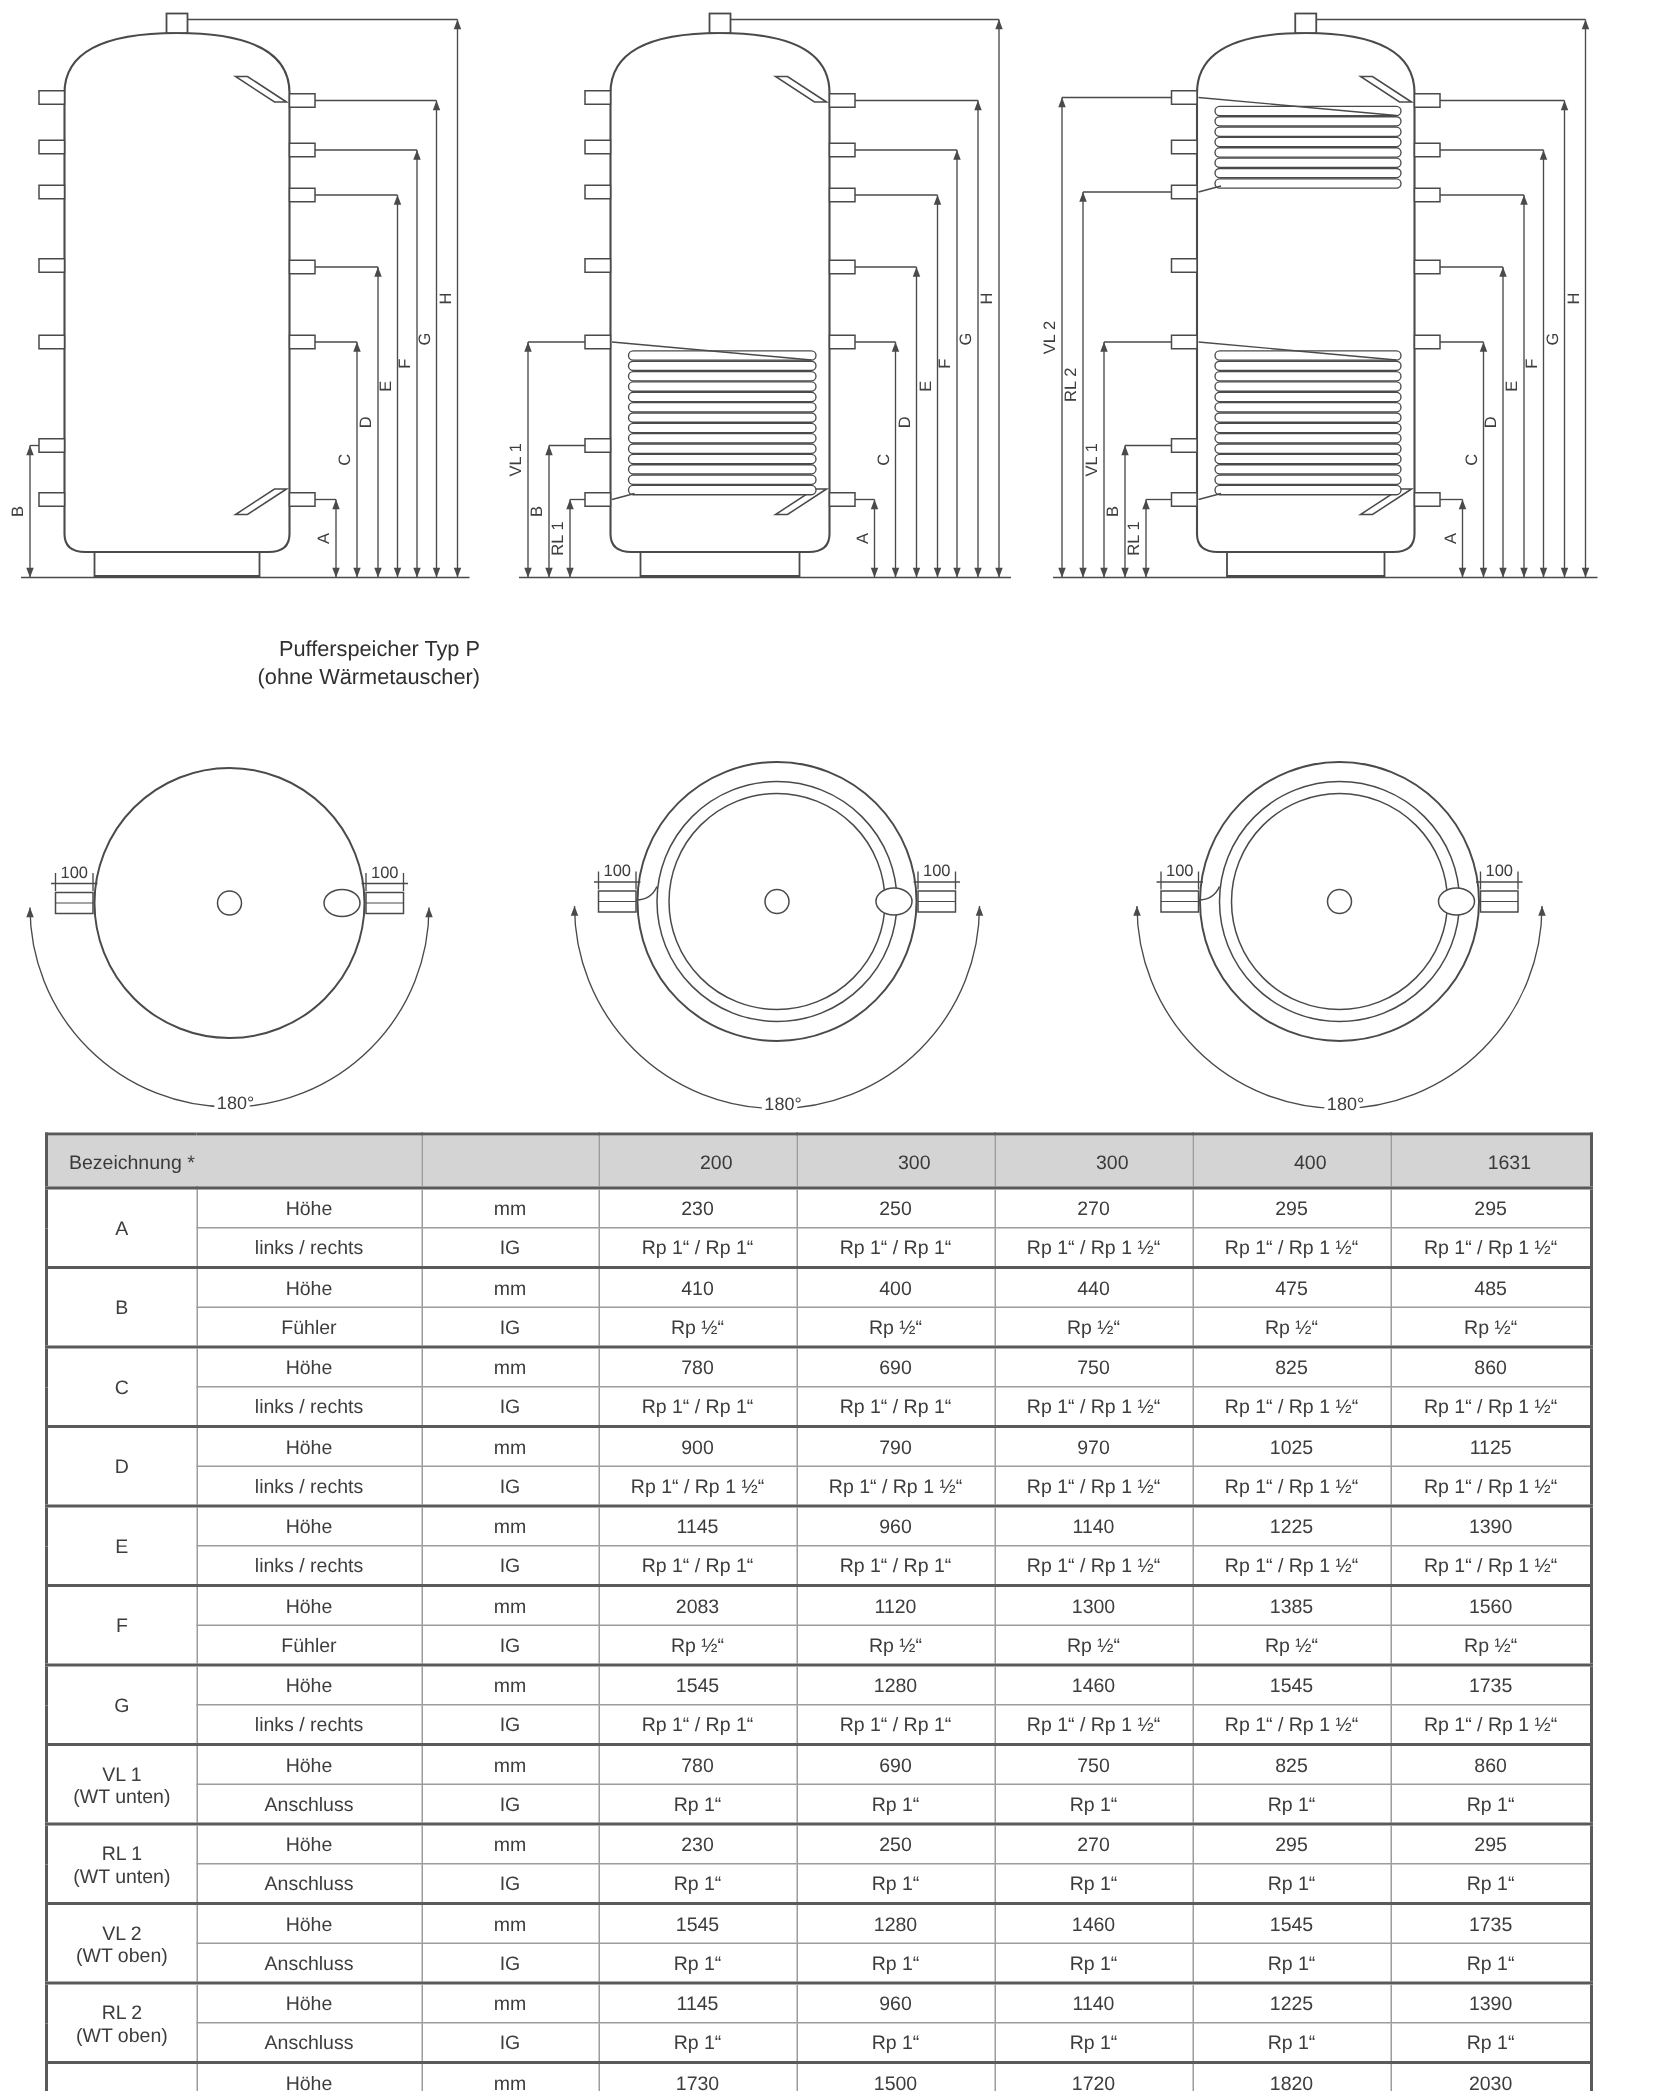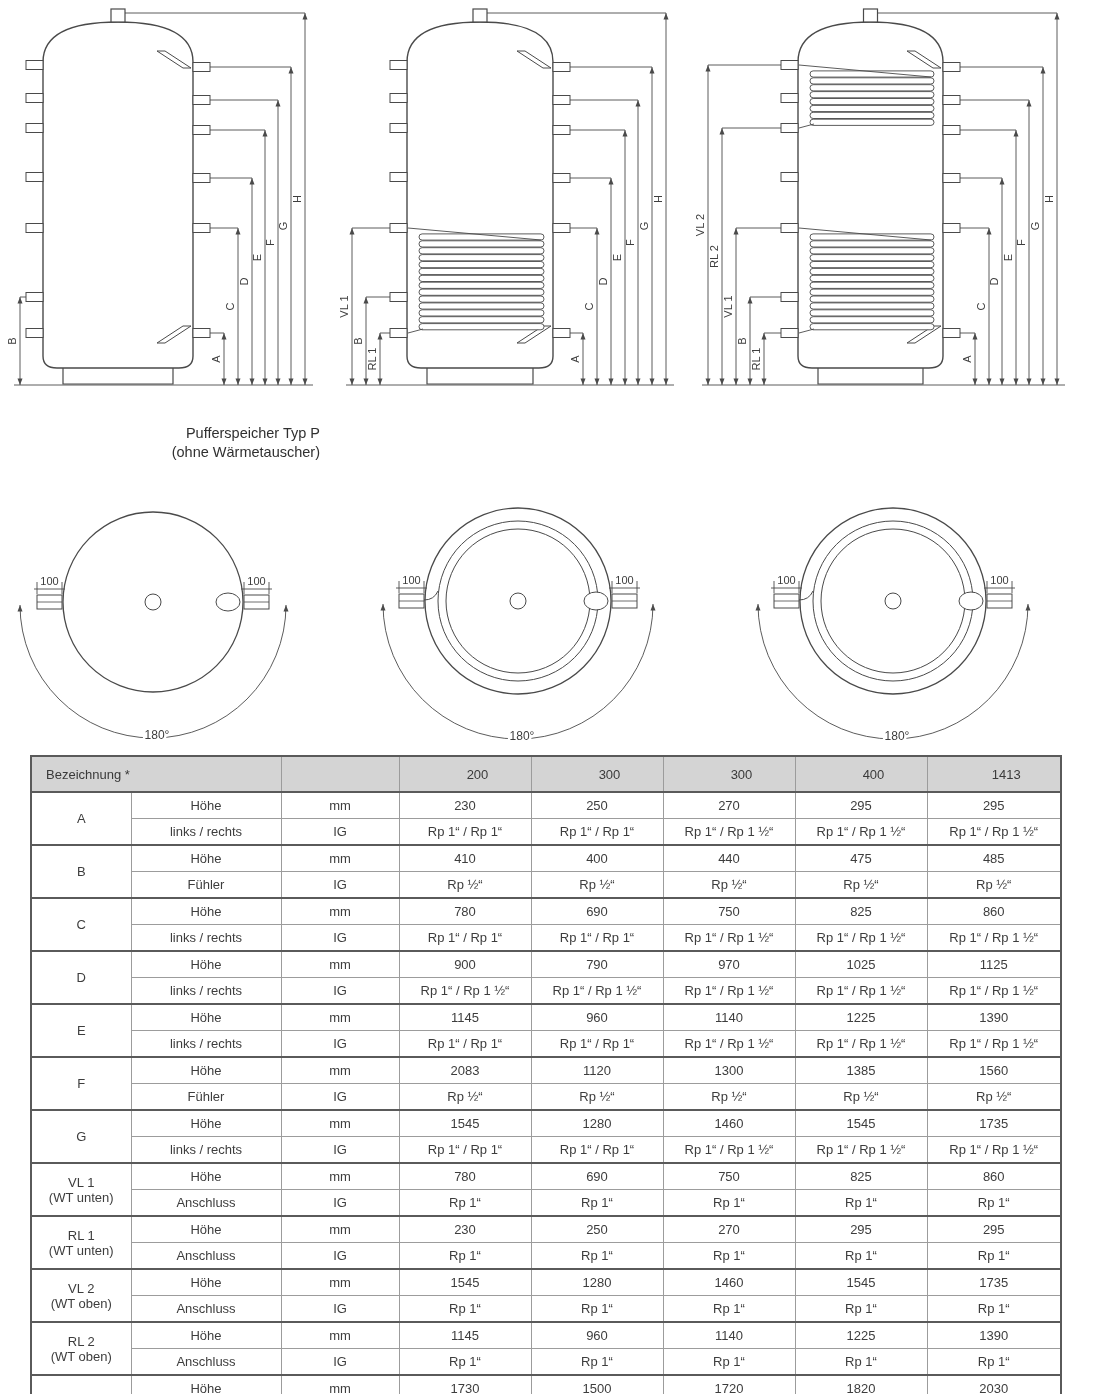--- a/index.html
+++ b/index.html
@@ -397,21 +397,21 @@
         <col style="width: 134px;">
       </colgroup>
       <thead>
         <tr>
           <th colspan="2" class="bez">Bezeichnung *</th>
           <th></th>
           <th>200</th>
           <th>300</th>
           <th>300</th>
           <th>400</th>
-          <th>1413</th>
+          <th>1631</th>
         </tr>
       </thead>
       <tbody>
         <tr class="grp-first">
           <td rowspan="2" class="glabel">
             <div>A</div>
           </td>
           <td>Höhe</td>
           <td>mm</td>
           <td>230</td>

